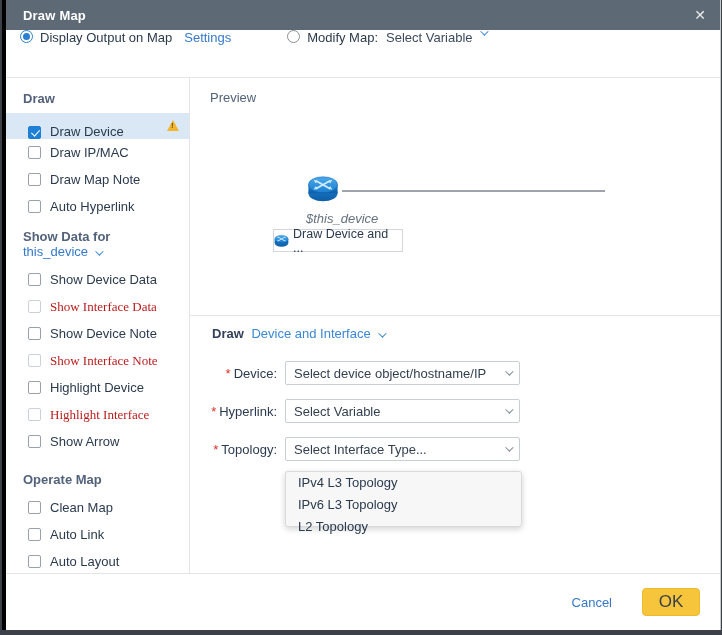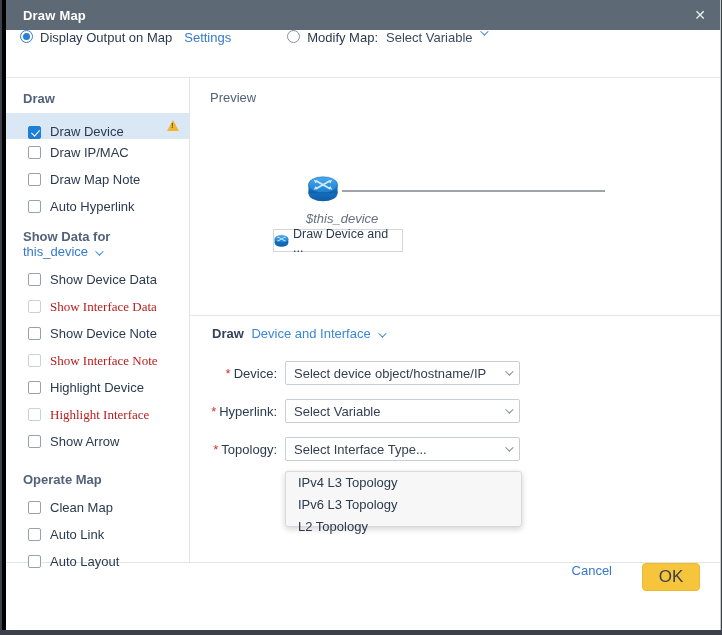--- a/index.html
+++ b/index.html
@@ -88,22 +88,22 @@
   }
   .select .sval { flex:1 1 auto; white-space:nowrap; overflow:hidden; }
   .dropdown {
     position:absolute; left:95px; top:393px; width:237px; height:56px;
     background:#f7f7f8; border:1px solid #d8dadd; border-radius:3px;
     box-shadow:0 2px 6px rgba(0,0,0,.18); z-index:5;
   }
   .dd-opt { height:22px; line-height:22px; padding-left:12px; color:#2b3a4e; cursor:pointer; }
   
   .footer {
-    flex:0 0 auto; height:68px; border-top:1px solid #e2e4e6;
-    display:flex; justify-content:flex-end; padding-right:20px;
+    flex:0 0 auto; height:57px; border-top:1px solid #e2e4e6;
+    display:flex; align-items:center; justify-content:flex-end; padding-right:20px;
   }
   .cancel { color:#3579c8; cursor:pointer; margin-right:30px; }
   .ok-btn {
     width:58px; height:28px; background:#f7c53c; border:1px solid #efb92f; border-radius:4px;
     color:#39404a; font-size:17px; cursor:pointer; font-family:"Liberation Sans", sans-serif;
   }
   .hidden-defs { position:absolute; width:0; height:0; overflow:hidden; }
 </style>
 </head>
 <body>

